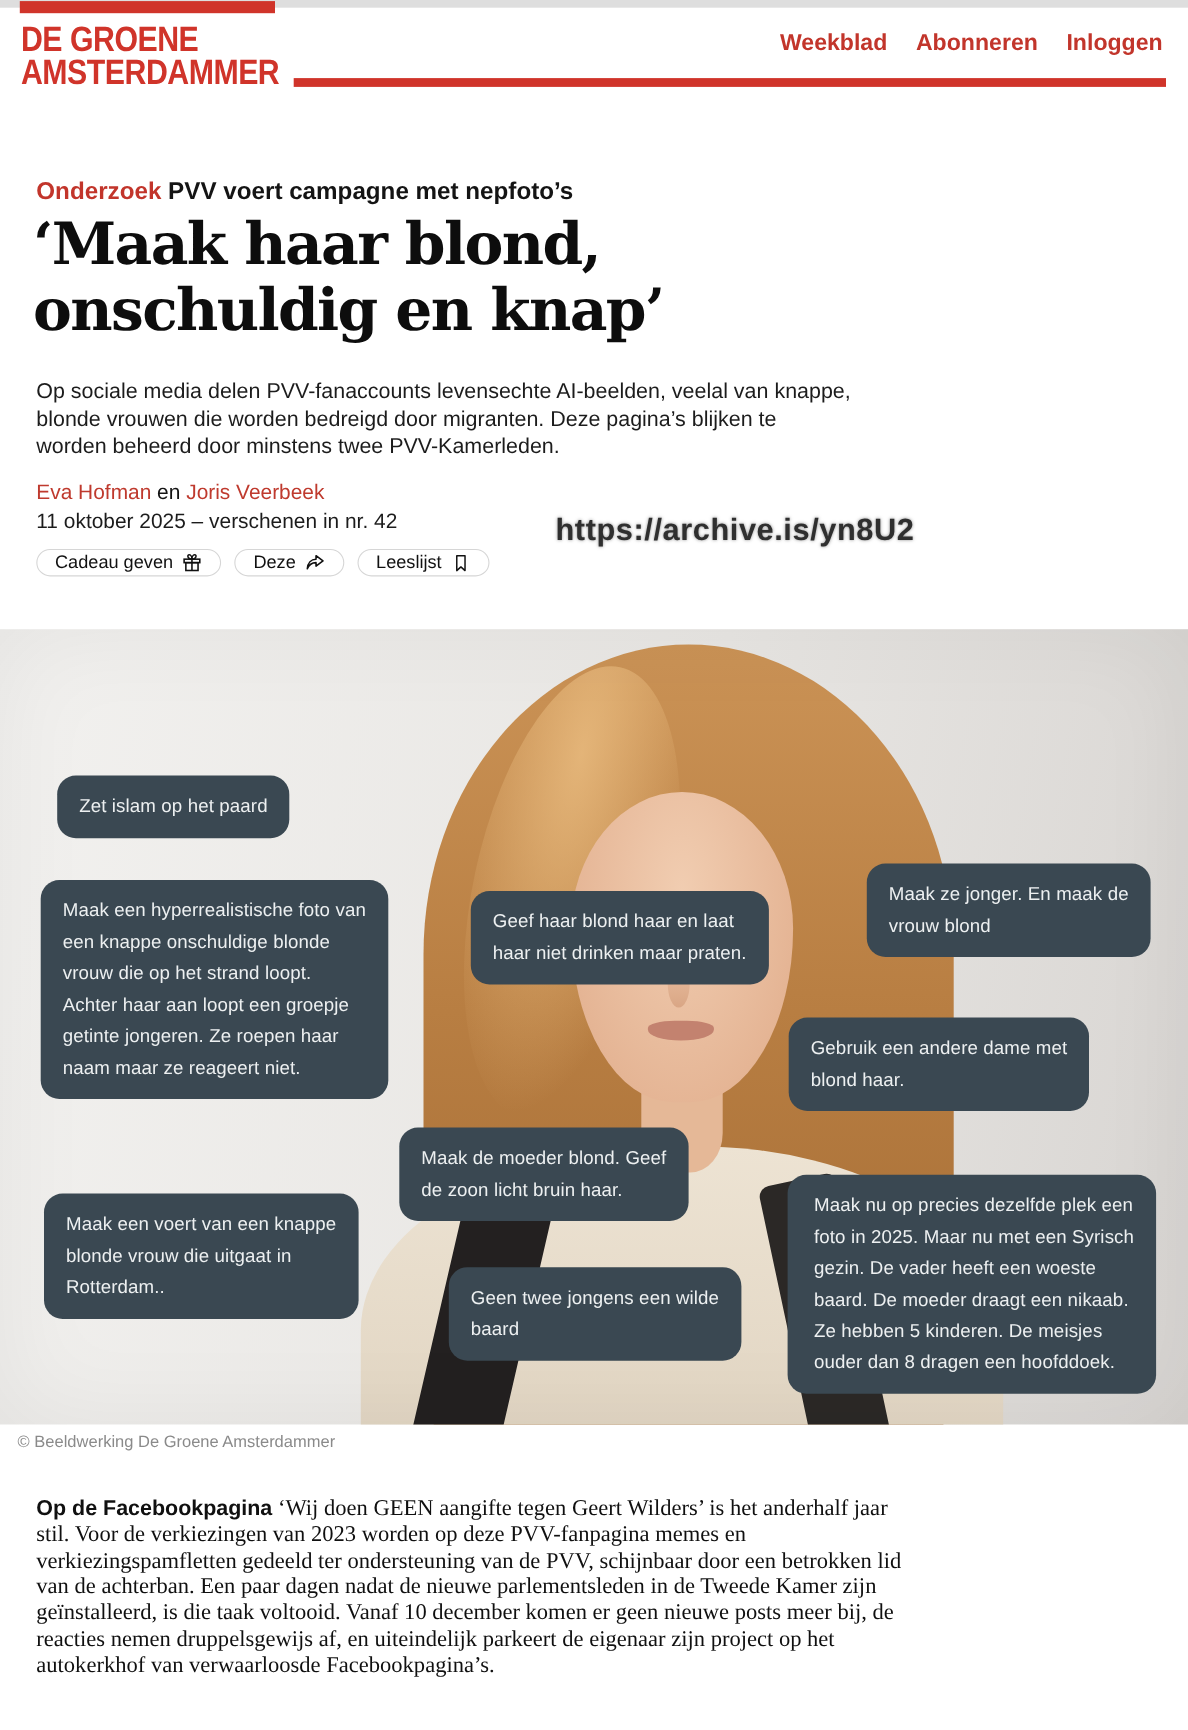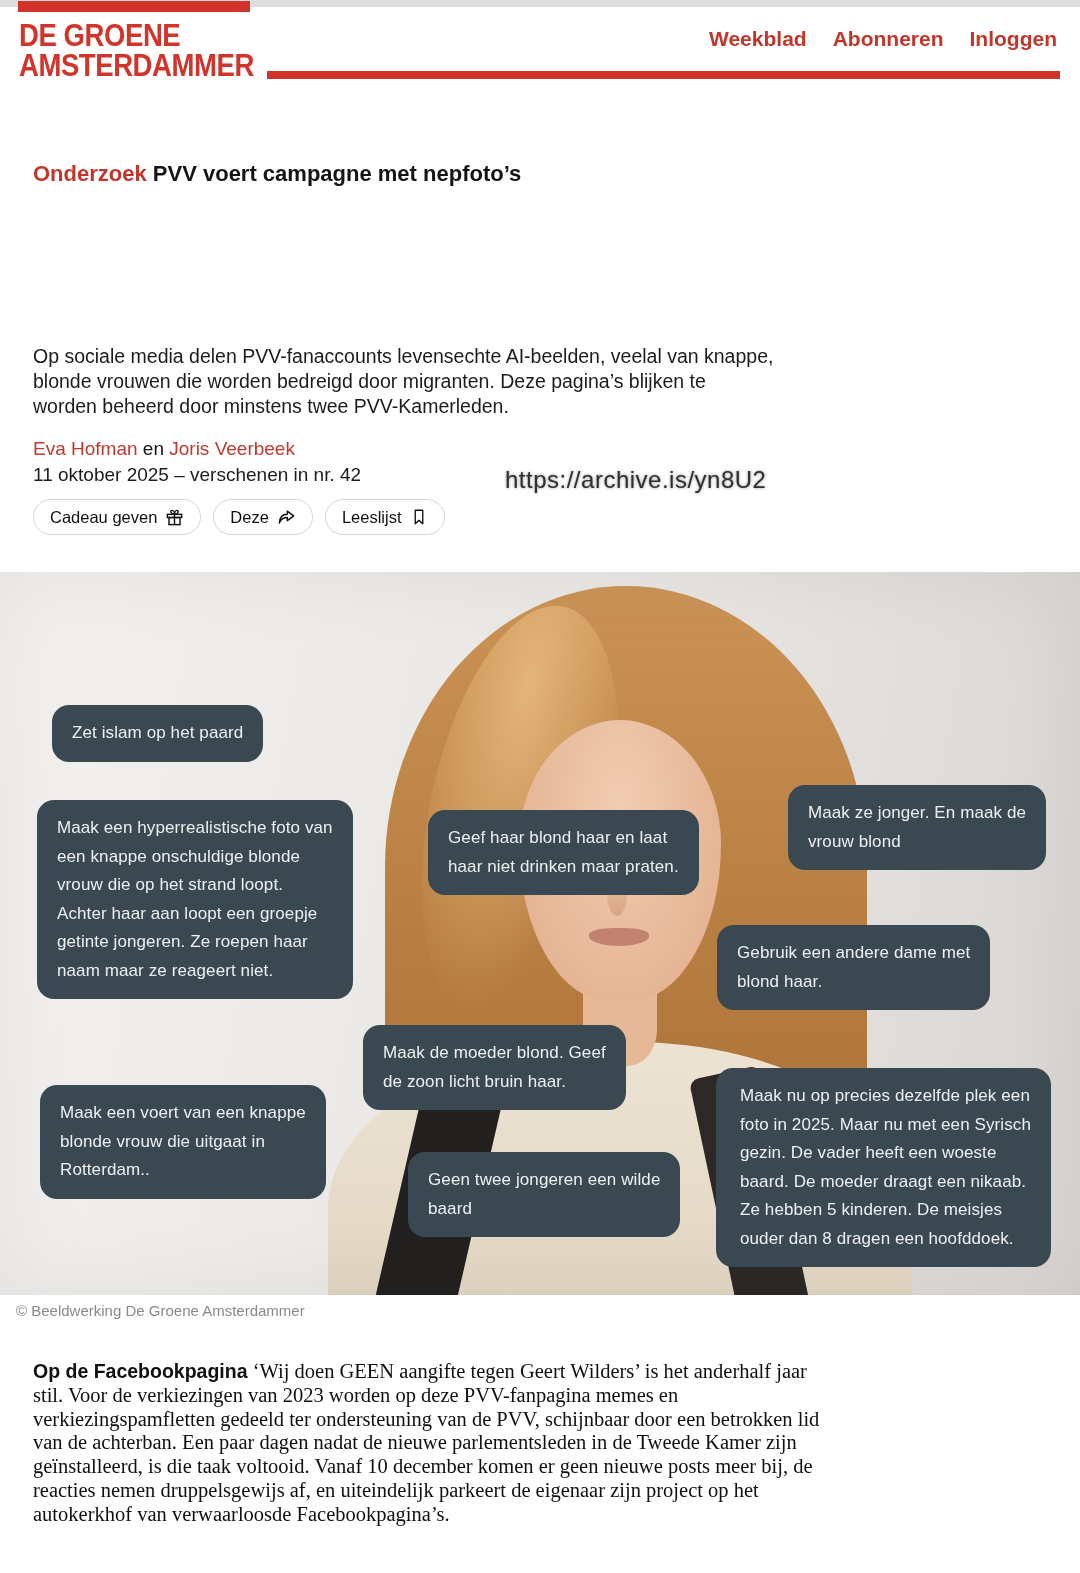--- a/index.html
+++ b/index.html
@@ -21,24 +21,24 @@
   .kicker { position:absolute; top:161px; left:33px; font-size:22px; font-weight:bold; }
   .kicker .lab { color:#c2352b; }
   .headline { position:absolute; top:192px; left:30px; width:720px;
               font-family:"DejaVu Serif", serif; font-weight:bold; color:#0d0d0d;
               font-size:53px; line-height:1.14; letter-spacing:-1.5px; white-space:pre-line; }
   .standfirst { position:absolute; top:344px; left:33px; width:820px;
                 font-size:19.5px; line-height:25px; color:#1c1c1c; white-space:pre-line; }
   .byline { position:absolute; top:438px; left:33px; font-size:19px; }
   .byline a { color:#bf3a2e; text-decoration:none; cursor:pointer; }
   .dateline { position:absolute; top:464px; left:33px; font-size:19px; color:#1c1c1c; }
-  .watermark { position:absolute; top:466px; left:505px; font-size:24px; font-weight:normal;
+  .watermark { position:absolute; top:466px; left:505px; font-size:28px; font-weight:bold;
                color:#2f2f2f; letter-spacing:0.5px; text-shadow:0 0 3px rgba(40,40,40,0.55); }
   .actions { position:absolute; top:499px; left:33px; display:flex; gap:12px; }
-  .pill { display:inline-flex; align-items:center; gap:8px; height:36px; padding:0 16px;
+  .pill { display:inline-flex; align-items:center; gap:8px; height:25px; padding:0 16px;
           border:1.5px solid #d6d6d6; border-radius:18px; background:#fff;
           font-size:16.5px; color:#111; cursor:pointer; }
   .pill svg { display:block; }
 
   
   .hero { position:absolute; top:572px; left:0; width:1080px; height:723px; overflow:hidden;
           background:linear-gradient(100deg,#f2f1ef 0%,#e8e6e3 55%,#d8d5d2 100%); }
   .hero .vig { position:absolute; inset:0; box-shadow:inset 0 0 90px rgba(0,0,0,0.06); }
   .hair { position:absolute; left:385px; top:14px; width:482px; height:740px;
           background:linear-gradient(180deg,#cb9356 0%,#b87e42 45%,#a26a33 100%);
@@ -104,20 +104,22 @@
     <span>Weekblad</span>
     <span>Abonneren</span>
     <span>Inloggen</span>
   </nav>
   <div class="head-rule"></div>
 
   <div class="kicker">
     <span class="lab">Onderzoek</span>
     <span>PVV voert campagne met nepfoto’s</span>
   </div>
+  <h1 class="headline">‘Maak haar blond,
+onschuldig en knap’</h1>
   <p class="standfirst">Op sociale media delen PVV-fanaccounts levensechte AI-beelden, veelal van knappe,
 blonde vrouwen die worden bedreigd door migranten. Deze pagina’s blijken te
 worden beheerd door minstens twee PVV-Kamerleden.</p>
   <div class="byline">
     <a>Eva Hofman</a>
     <span>en</span>
     <a>Joris Veerbeek</a>
   </div>
   <div class="dateline">11 oktober 2025 – verschenen in nr. 42</div>
   <div class="watermark">https://archive.is/yn8U2</div>
@@ -179,21 +181,21 @@
 naam maar ze reageert niet.</div>
     <div class="bubble b5">Geef haar blond haar en laat
 haar niet drinken maar praten.</div>
     <div class="bubble b6">Gebruik een andere dame met
 blond haar.</div>
     <div class="bubble b7">Maak de moeder blond. Geef
 de zoon licht bruin haar.</div>
     <div class="bubble b8">Maak een voert van een knappe
 blonde vrouw die uitgaat in
 Rotterdam..</div>
-    <div class="bubble b9">Geen twee jongeren een wilde
+    <div class="bubble b9">Geen twee jongens een wilde
 baard</div>
     <div class="bubble b10">Maak nu op precies dezelfde plek een
 foto in 2025. Maar nu met een Syrisch
 gezin. De vader heeft een woeste
 baard. De moeder draagt een nikaab.
 Ze hebben 5 kinderen. De meisjes
 ouder dan 8 dragen een hoofddoek.</div>
   </div>
 
   <div class="caption">© Beeldwerking De Groene Amsterdammer</div>

